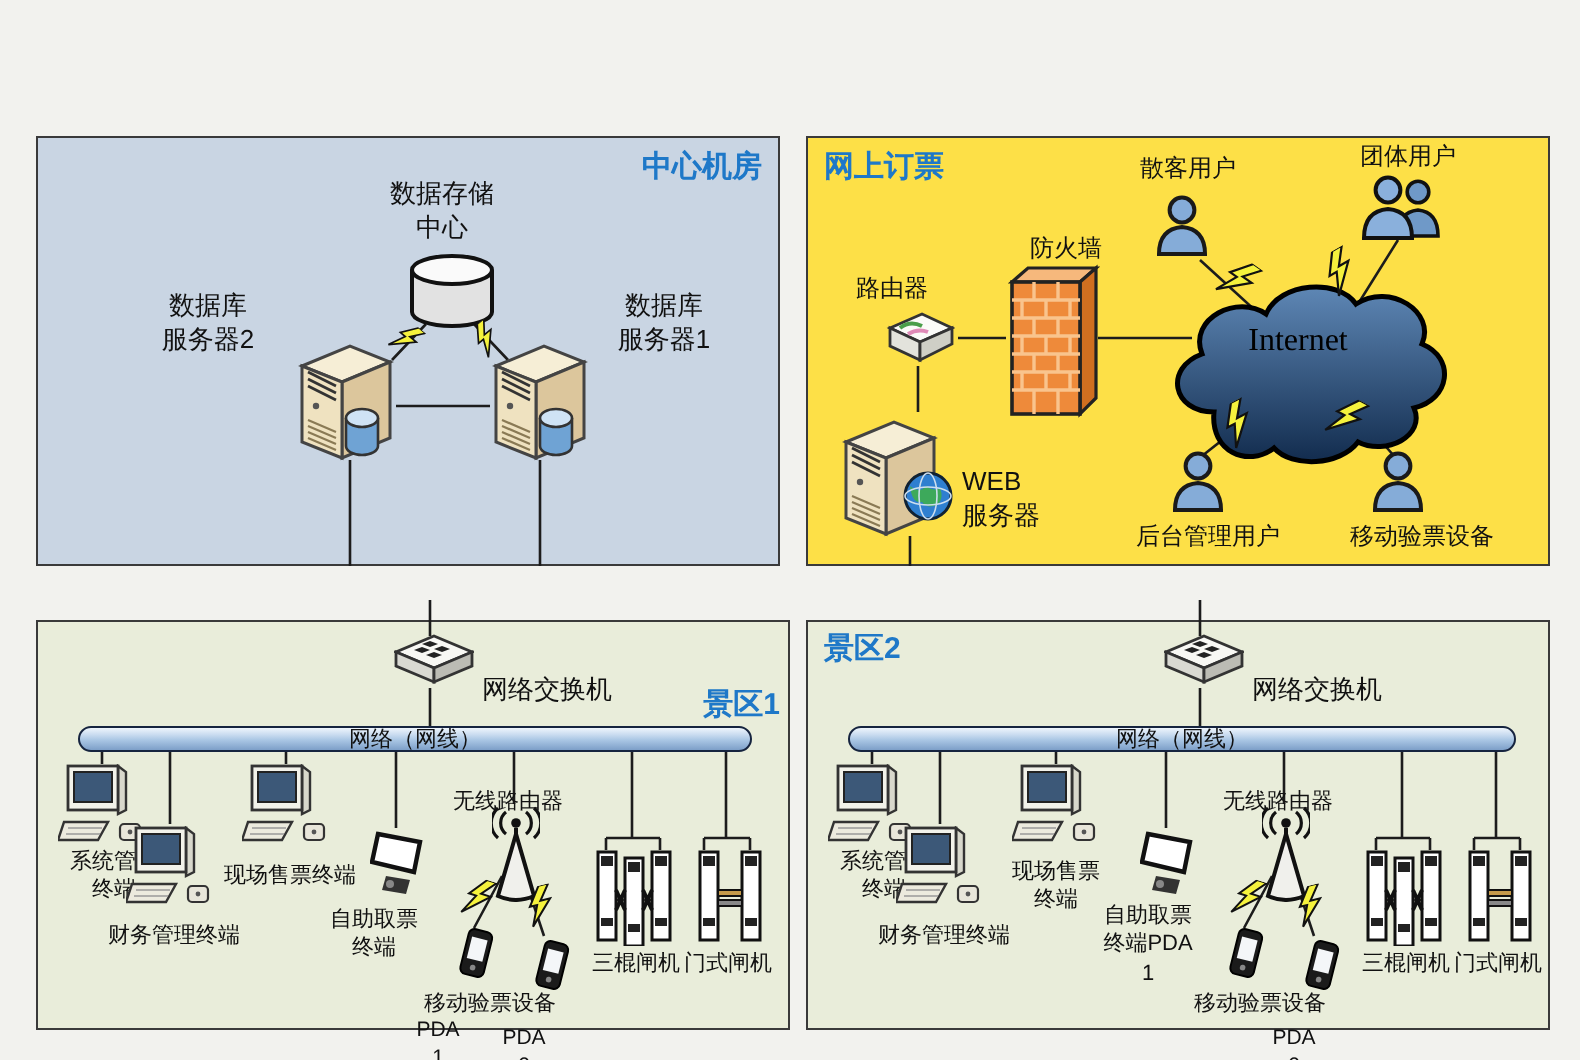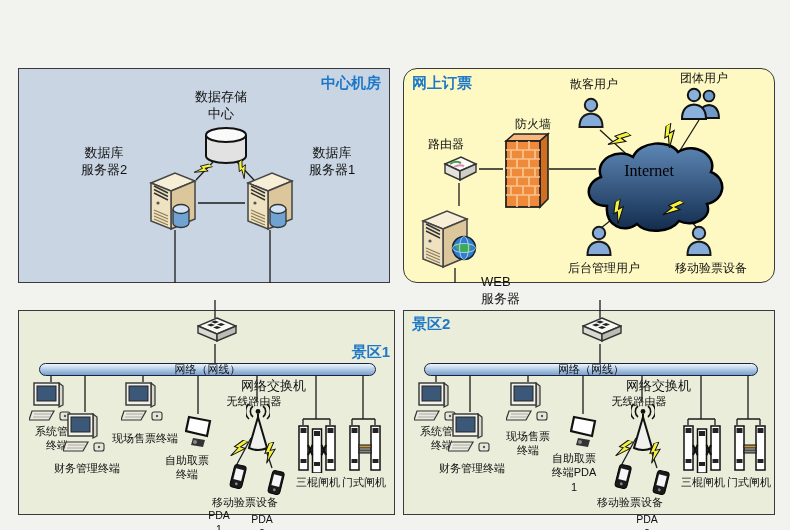--- a/index.html
+++ b/index.html
@@ -2,29 +2,29 @@
 <html><head>
 <meta charset="utf-8">
 <style>
   html,body{margin:0;padding:0;background:#f2f2ee;}
   .stage{position:relative;width:790px;height:530px;background:#f2f2ee;overflow:hidden;
          font-family:"Liberation Sans","DejaVu Sans",sans-serif;color:#111;}
   .title{position:absolute;left:0;top:16px;width:100%;text-align:center;
          font-size:22px;font-weight:bold;letter-spacing:2px;color:#141414;z-index:1;}
   .box{position:absolute;border:1.6px solid #3a3a3a;box-sizing:border-box;}
   #centerroom{left:18px;top:68px;width:372px;height:215px;background:#c9d5e3;}
-  #online{left:403px;top:68px;width:372px;height:215px;background:#fef9c3;border-radius:14px;}
+  #online{left:403px;top:68px;width:372px;height:215px;background:#fde047;}
   .scenic{top:310px;width:377px;height:205px;background:#e9edda;}
   #scenic1{left:18px;}
   #scenic2{left:403px;width:372px;}
   .wires{position:absolute;left:0;top:0;z-index:0;pointer-events:none;}
   .seclbl{position:absolute;z-index:1;font-size:15px;font-weight:bold;color:#1e78c8;white-space:nowrap;}
   .lbl{position:absolute;z-index:1;text-align:center;line-height:1.3;white-space:nowrap;color:#111;}
   .s13{font-size:13px;} .s12{font-size:12px;} .s11{font-size:11px;} .s10{font-size:10.5px;margin-top:40px;}
-  .left{text-align:left;margin-top:41px;}
+  .left{text-align:left;}
   .icon{position:absolute;z-index:1;}
   .bar{position:absolute;z-index:1;display:flex;align-items:center;justify-content:center;
        background:linear-gradient(to bottom,#eef5fc 0%,#cadcf0 30%,#a9c6e4 55%,#7d9fc8 100%);
        border:1.5px solid #16243f;border-radius:9px;font-size:12px;color:#111;box-sizing:border-box;}
   #fiberbar{left:15px;top:283px;width:758px;height:17px;}
   .lanbar{left:20px;top:52px;width:337px;height:13px;font-size:11px;border-radius:7px;}
   #scenic2 .lanbar{width:334px;}
   .internet{position:absolute;z-index:1;font-family:"Liberation Serif","DejaVu Serif",serif;
             font-size:16px;color:#000;text-align:center;}
   .hiddefs{position:absolute;width:0;height:0;overflow:hidden;}

